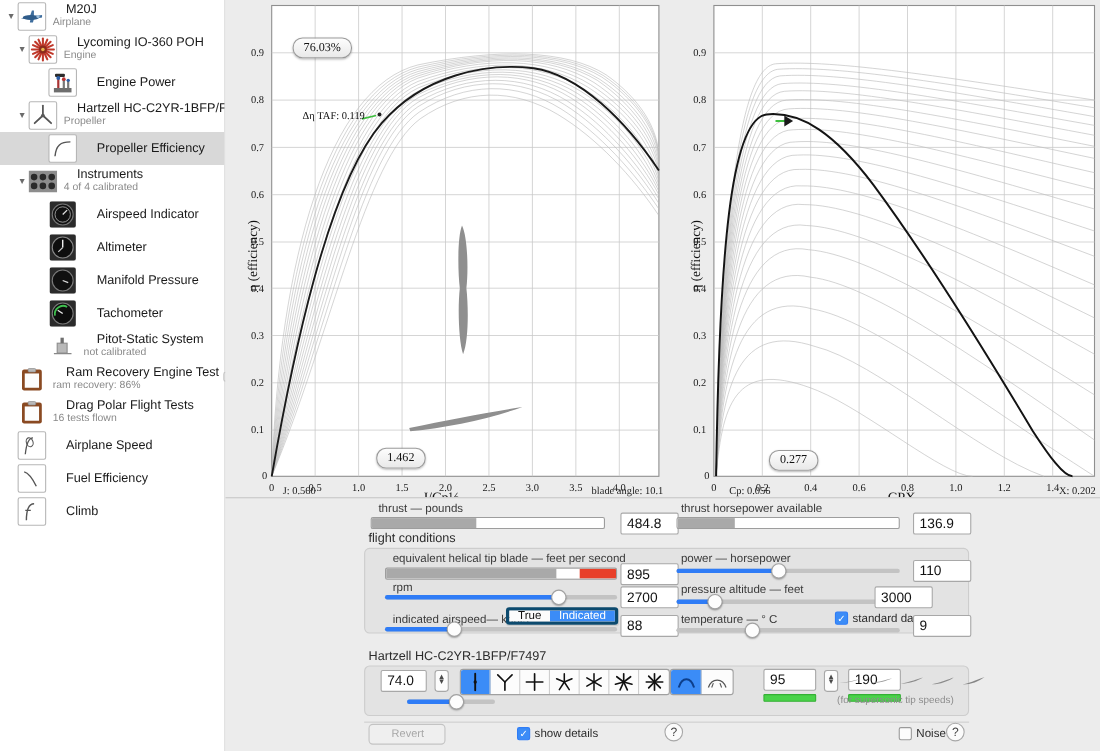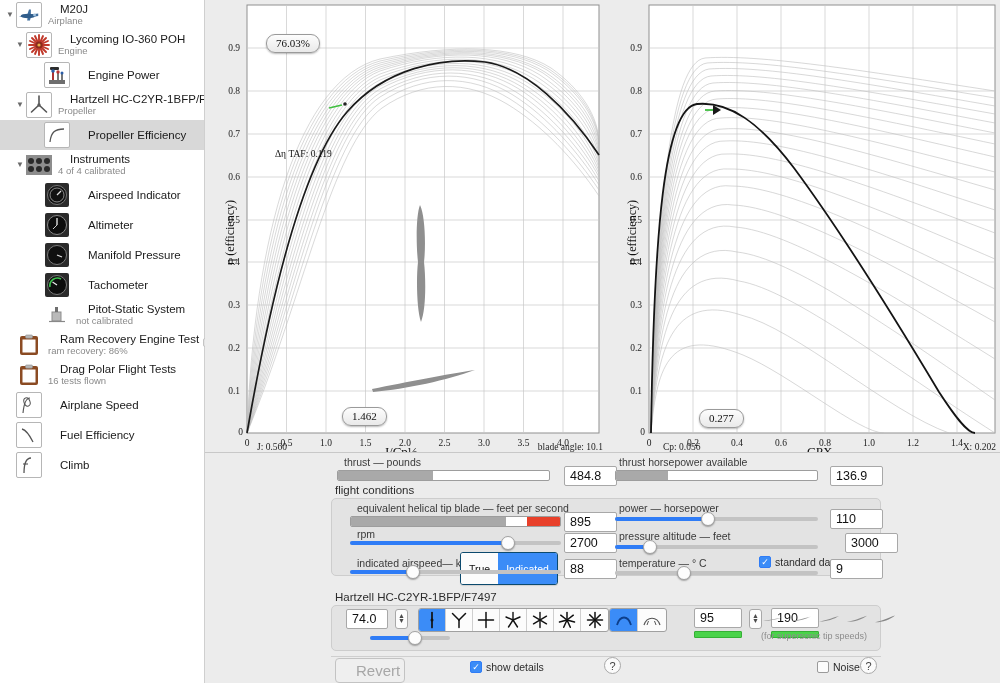--- a/index.html
+++ b/index.html
@@ -92,21 +92,21 @@
     position: absolute; font-family: "Liberation Serif", serif;
     font-size: 13px; color: #111; white-space: nowrap;
   }
   .ylab {
     position: absolute; font-family: "Liberation Serif", serif;
     font-size: 12px; color: #111; white-space: nowrap;
     transform: rotate(-90deg); transform-origin: 0 0;
   }
   .annot {
     position: absolute; font-family: "Liberation Serif", serif;
-    font-size: 9.5px; color: #111; white-space: nowrap; margin-top: 48px;
+    font-size: 9.5px; color: #111; white-space: nowrap;
   }
 
   
   #controls {
     position: absolute; left: 0; top: 452px; width: 795px; height: 231px;
     background: #ececec; border-top: 1px solid #c8c8c8;
   }
   .row-label { font-size: 10.5px; color: #3a3a3a; }
   .group-title { font-size: 11.5px; color: #2c2c2c; }
 
@@ -148,22 +148,22 @@
   .tipmeter .red { background: #e8402a; height: 100%; }
 
   .numfield {
     position: absolute; background: #fff; border: 1px solid #a8a8a8;
     border-radius: 2px; font-size: 12.5px; color: #111;
     padding: 2px 5px; text-align: left;
   }
 
   
   .seg {
-    position: absolute; display: flex; border: 1px solid #0c4a6e;
-    border-radius: 3px; overflow: hidden; height: 33px;
+    position: absolute; display: flex; border: 3px solid #0c4a6e;
+    border-radius: 3px; overflow: hidden; height: 16px;
     box-shadow: 0 1px 1px rgba(0,0,0,.12);
   }
   .seg > span {
     display: inline-flex; align-items: center; justify-content: center;
     font-size: 10.5px; padding: 0 8px; background: #fcfcfc; color: #111;
   }
   .seg > span.on { background: #3b8cf7; color: #fff; }
 
   
   .cbx { position: absolute; display: flex; align-items: center; gap: 4px; }
@@ -210,21 +210,21 @@
     border: 1px solid #35b035; border-radius: 1px;
   }
 
   .tipgroup {
     position: absolute; display: flex; align-items: center; gap: 2px;
   }
   .tipcell { width: 26px; height: 20px; display:flex; align-items:center; justify-content:center; }
 
   .btn {
     position: absolute; background: #efefef; border: 1px solid #c3c3c3;
-    border-radius: 4px; font-size: 15px; color: #a7a7a7;
+    border-radius: 4px; font-size: 10px; color: #a7a7a7;
     padding: 3px 20px; text-align: center;
   }
   .helpbtn {
     position: absolute; width: 17px; height: 17px; border-radius: 50%;
     background: #fbfbfb; border: 1px solid #a8a8a8; color: #444;
     font-size: 11px; display: flex; align-items: center; justify-content: center;
   }
   .hr { position: absolute; height: 1px; background: #cfcfcf; }
   .small-note { position: absolute; font-size: 9px; color: #8c8c8c; white-space: nowrap; }
 </style>
@@ -741,21 +741,21 @@
         <span class="knob" style="left:46%"></span>
       </div>
       <div class="numfield" style="left:625px; top:56px; width:53px;">110</div>
 
       <div class="row-label" style="position:absolute; left:414px; top:77px;">pressure altitude — feet</div>
       <div class="slider" style="left:410px; top:86px; width:203px;">
         <span class="trk"></span>
           <span class="fill" style="width:17%"></span>
         <span class="knob" style="left:17%"></span>
       </div>
-      <div class="numfield" style="left:640px; top:80px; width:53px;">3000</div>
+      <div class="numfield" style="left:590px; top:80px; width:53px;">3000</div>
 
       <div class="row-label" style="position:absolute; left:414px; top:104px;">temperature — ° C</div>
       <div class="cbx" style="left:554px; top:103px;">
         <span class="box on"></span>
         <span class="t">standard day</span>
       </div>
       <div class="slider plain" style="left:410px; top:112px; width:203px;">
         <span class="trk"></span>
           <span class="fill" style="width:34%"></span>
         <span class="knob" style="left:34%"></span>

